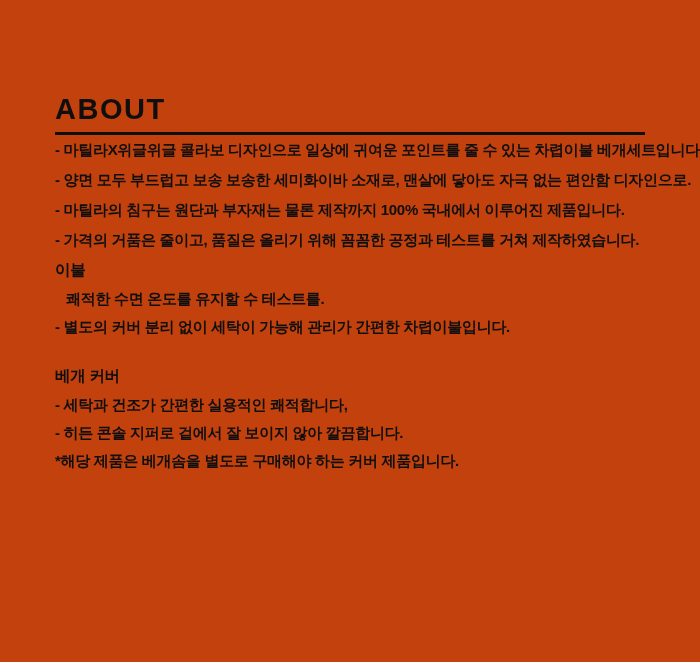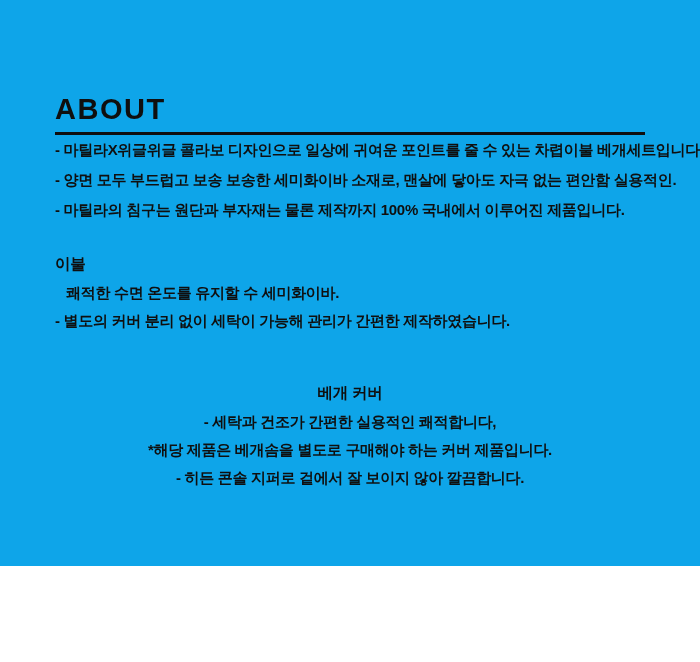--- a/index.html
+++ b/index.html
@@ -1,21 +1,21 @@
 <!DOCTYPE html>
 <html lang="ko"><head>
 <meta charset="utf-8">
 <style>
   html,body{margin:0;padding:0;background:#ffffff;}
   .page{
     position:relative;
-    width:700px;height:566px;
+    width:700px;height:662px;
     box-sizing:border-box;
     padding:94px 55px 0 55px;
-    background:#0ea5e9;
+    background:#c2410c;
     color:#0f0f0f;
     font-family:"Liberation Sans","DejaVu Sans",sans-serif;
     overflow:hidden;
   }
   .title{
     margin:0;
     font-size:29px;
     line-height:30px;
     font-weight:800;
     letter-spacing:1.5px;
@@ -35,53 +35,54 @@
     white-space:nowrap;
   }
   section .line{line-height:28px;}
   .section-heading{
     margin:0;
     font-size:15.5px;
     font-weight:800;
     line-height:30px;
     letter-spacing:-0.3px;
   }
-  .section-blanket{margin-top:24px;}
-  .section-pillow{margin-top:43px;text-align:center;}
+  .section-blanket{margin-top:0;}
+  .section-pillow{margin-top:20px;}
   .lines{margin:0;}
   .line.indent{padding-left:11px;}
 </style>
 </head>
 <body>
 
 <div class="page">
 
   <h1 class="title">ABOUT</h1>
 
   <hr class="rule">
 
   <div class="intro lines">
 
   <p class="line">- 마틸라X위글위글 콜라보 디자인으로 일상에 귀여운 포인트를 줄 수 있는 차렵이불 베개세트입니다.</p>
-      <p class="line">- 양면 모두 부드럽고 보송 보송한 세미화이바 소재로, 맨살에 닿아도 자극 없는 편안함 실용적인.</p>
+      <p class="line">- 양면 모두 부드럽고 보송 보송한 세미화이바 소재로, 맨살에 닿아도 자극 없는 편안함 디자인으로.</p>
       <p class="line">- 마틸라의 침구는 원단과 부자재는 물론 제작까지 100% 국내에서 이루어진 제품입니다.</p>
+      <p class="line">- 가격의 거품은 줄이고, 품질은 올리기 위해 꼼꼼한 공정과 테스트를 거쳐 제작하였습니다.</p>
     </div>
 
   <section class="section-blanket">
     <h2 class="section-heading">이불</h2>
     <div class="lines">
 
-        <p class="line indent">쾌적한 수면 온도를 유지할 수 세미화이바.</p>
-        <p class="line">- 별도의 커버 분리 없이 세탁이 가능해 관리가 간편한 제작하였습니다.</p>
+        <p class="line indent">쾌적한 수면 온도를 유지할 수 테스트를.</p>
+        <p class="line">- 별도의 커버 분리 없이 세탁이 가능해 관리가 간편한 차렵이불입니다.</p>
       </div>
   </section>
 
   <section class="section-pillow">
     <h2 class="section-heading">베개 커버</h2>
     <div class="lines">
 
     <p class="line">- 세탁과 건조가 간편한 실용적인 쾌적합니다,</p>
+        <p class="line">- 히든 콘솔 지퍼로 겉에서 잘 보이지 않아 깔끔합니다.</p>
         <p class="line">*해당 제품은 베개솜을 별도로 구매해야 하는 커버 제품입니다.</p>
-        <p class="line">- 히든 콘솔 지퍼로 겉에서 잘 보이지 않아 깔끔합니다.</p>
       </div>
   </section>
 
 </div>
 
 </body></html>

